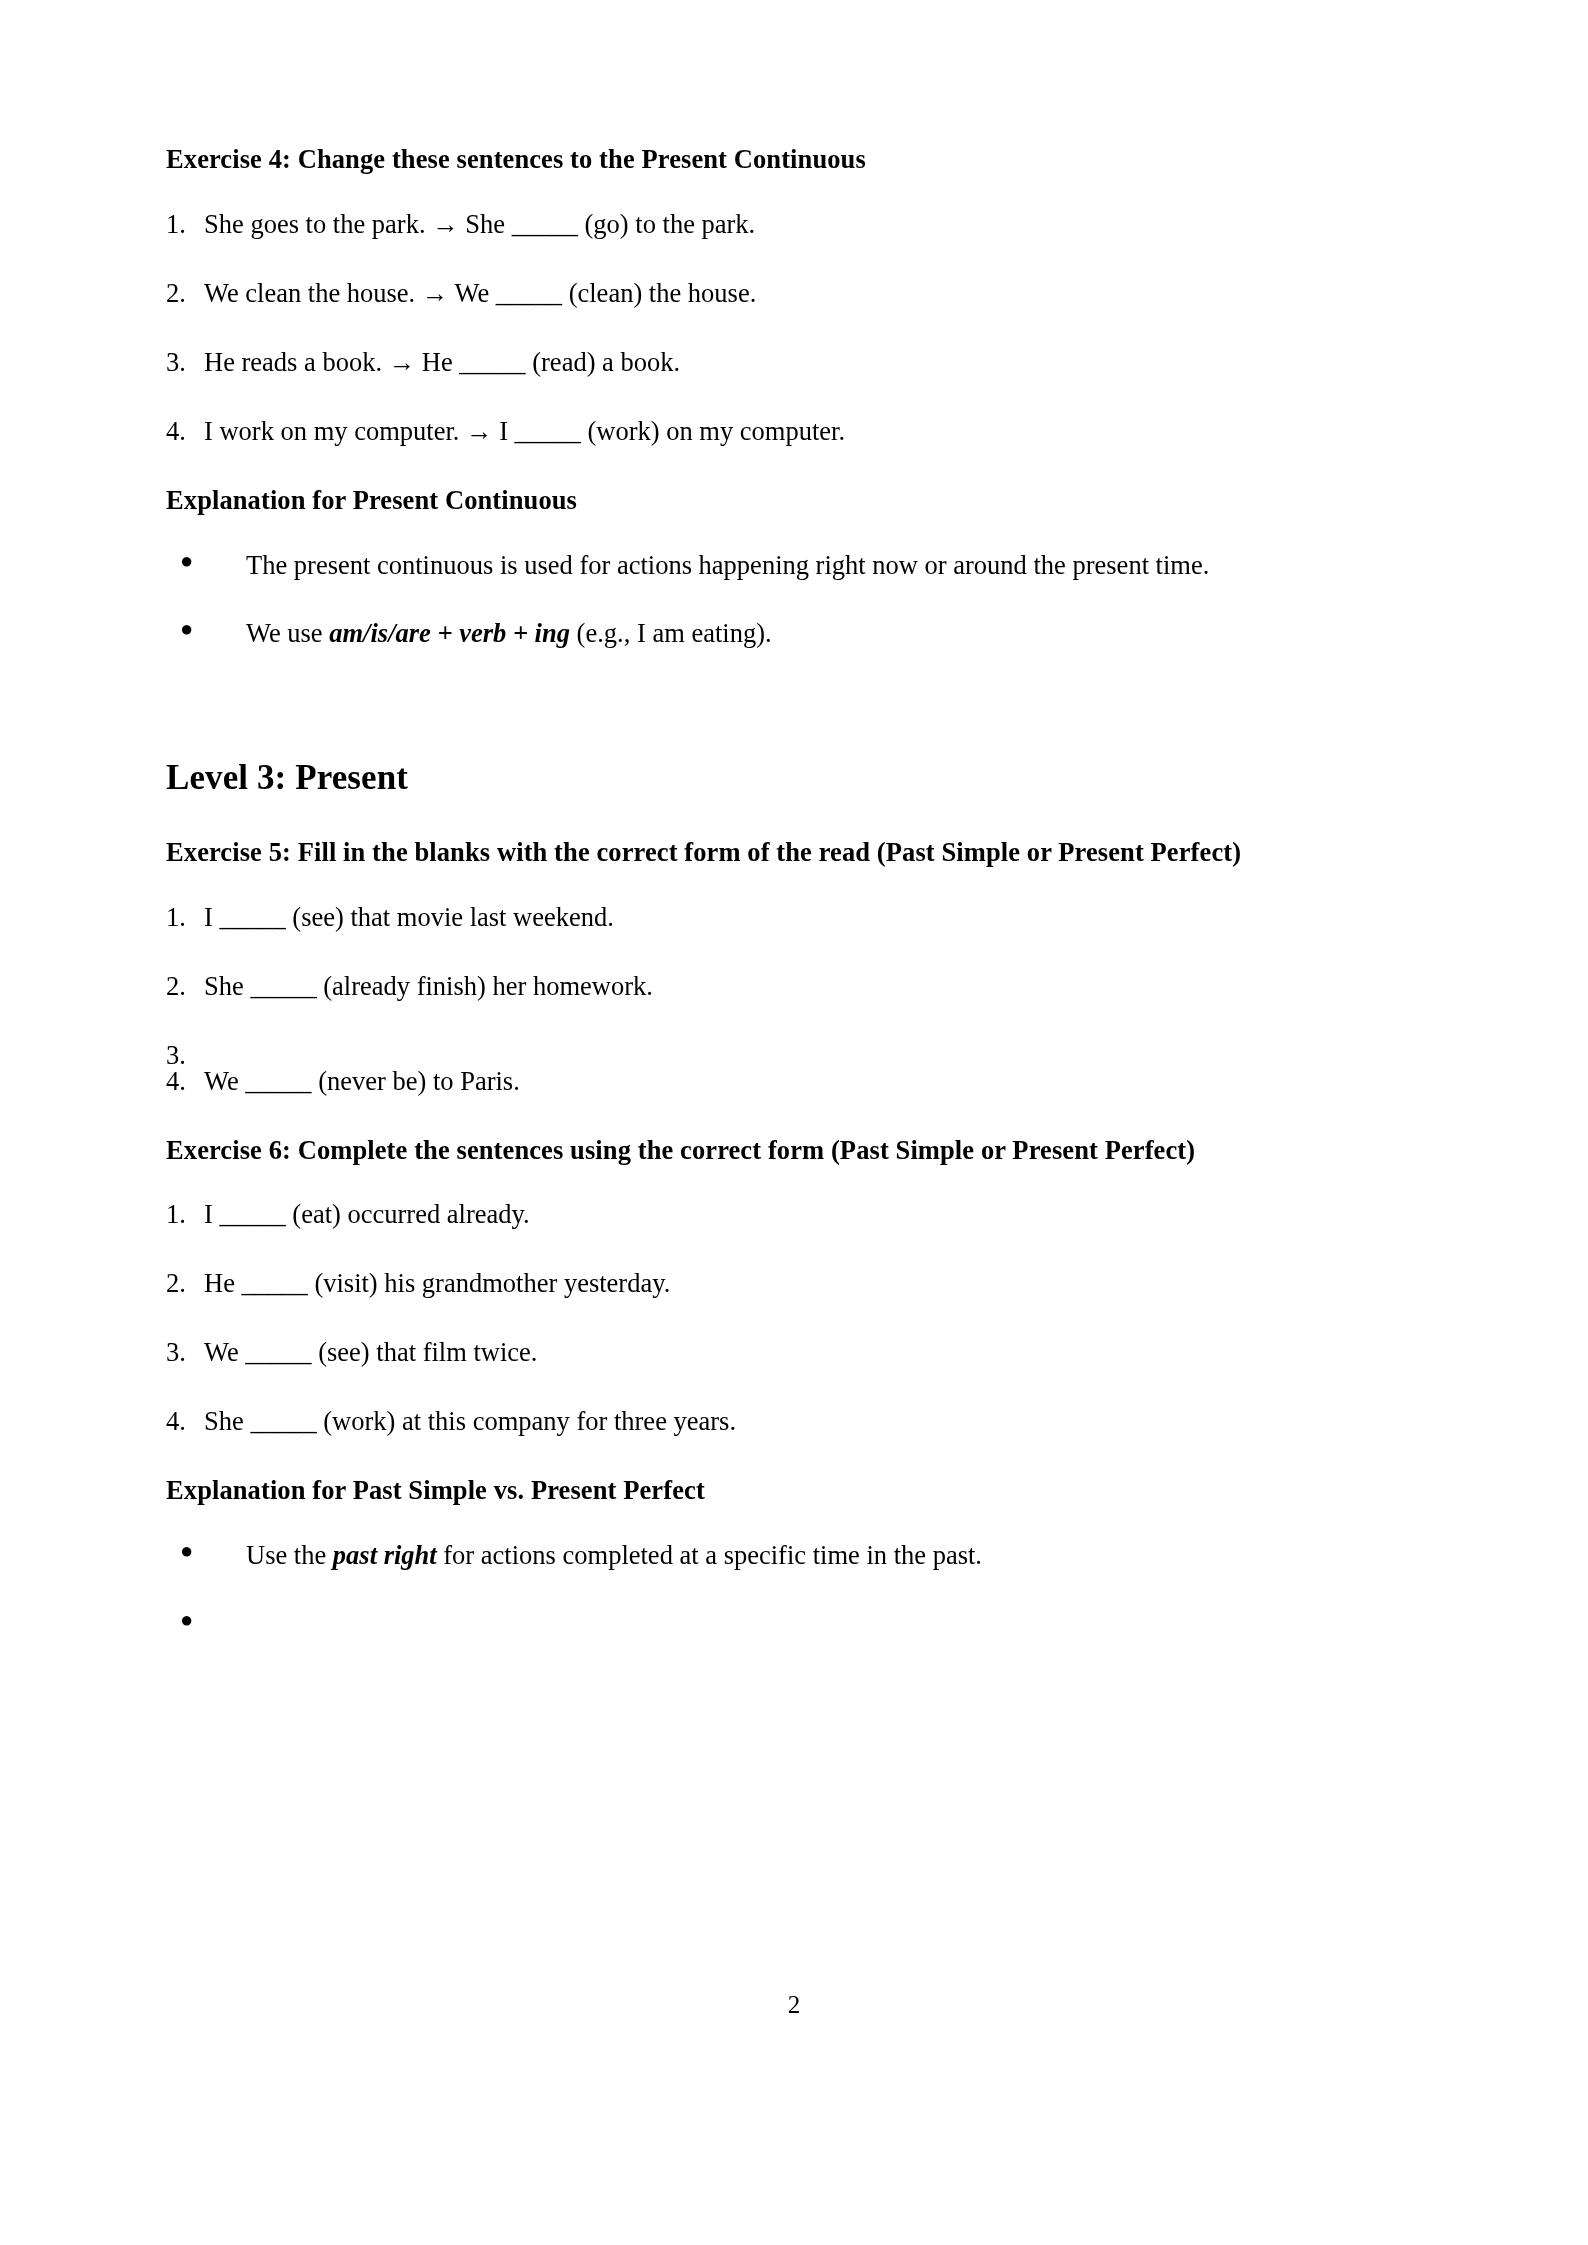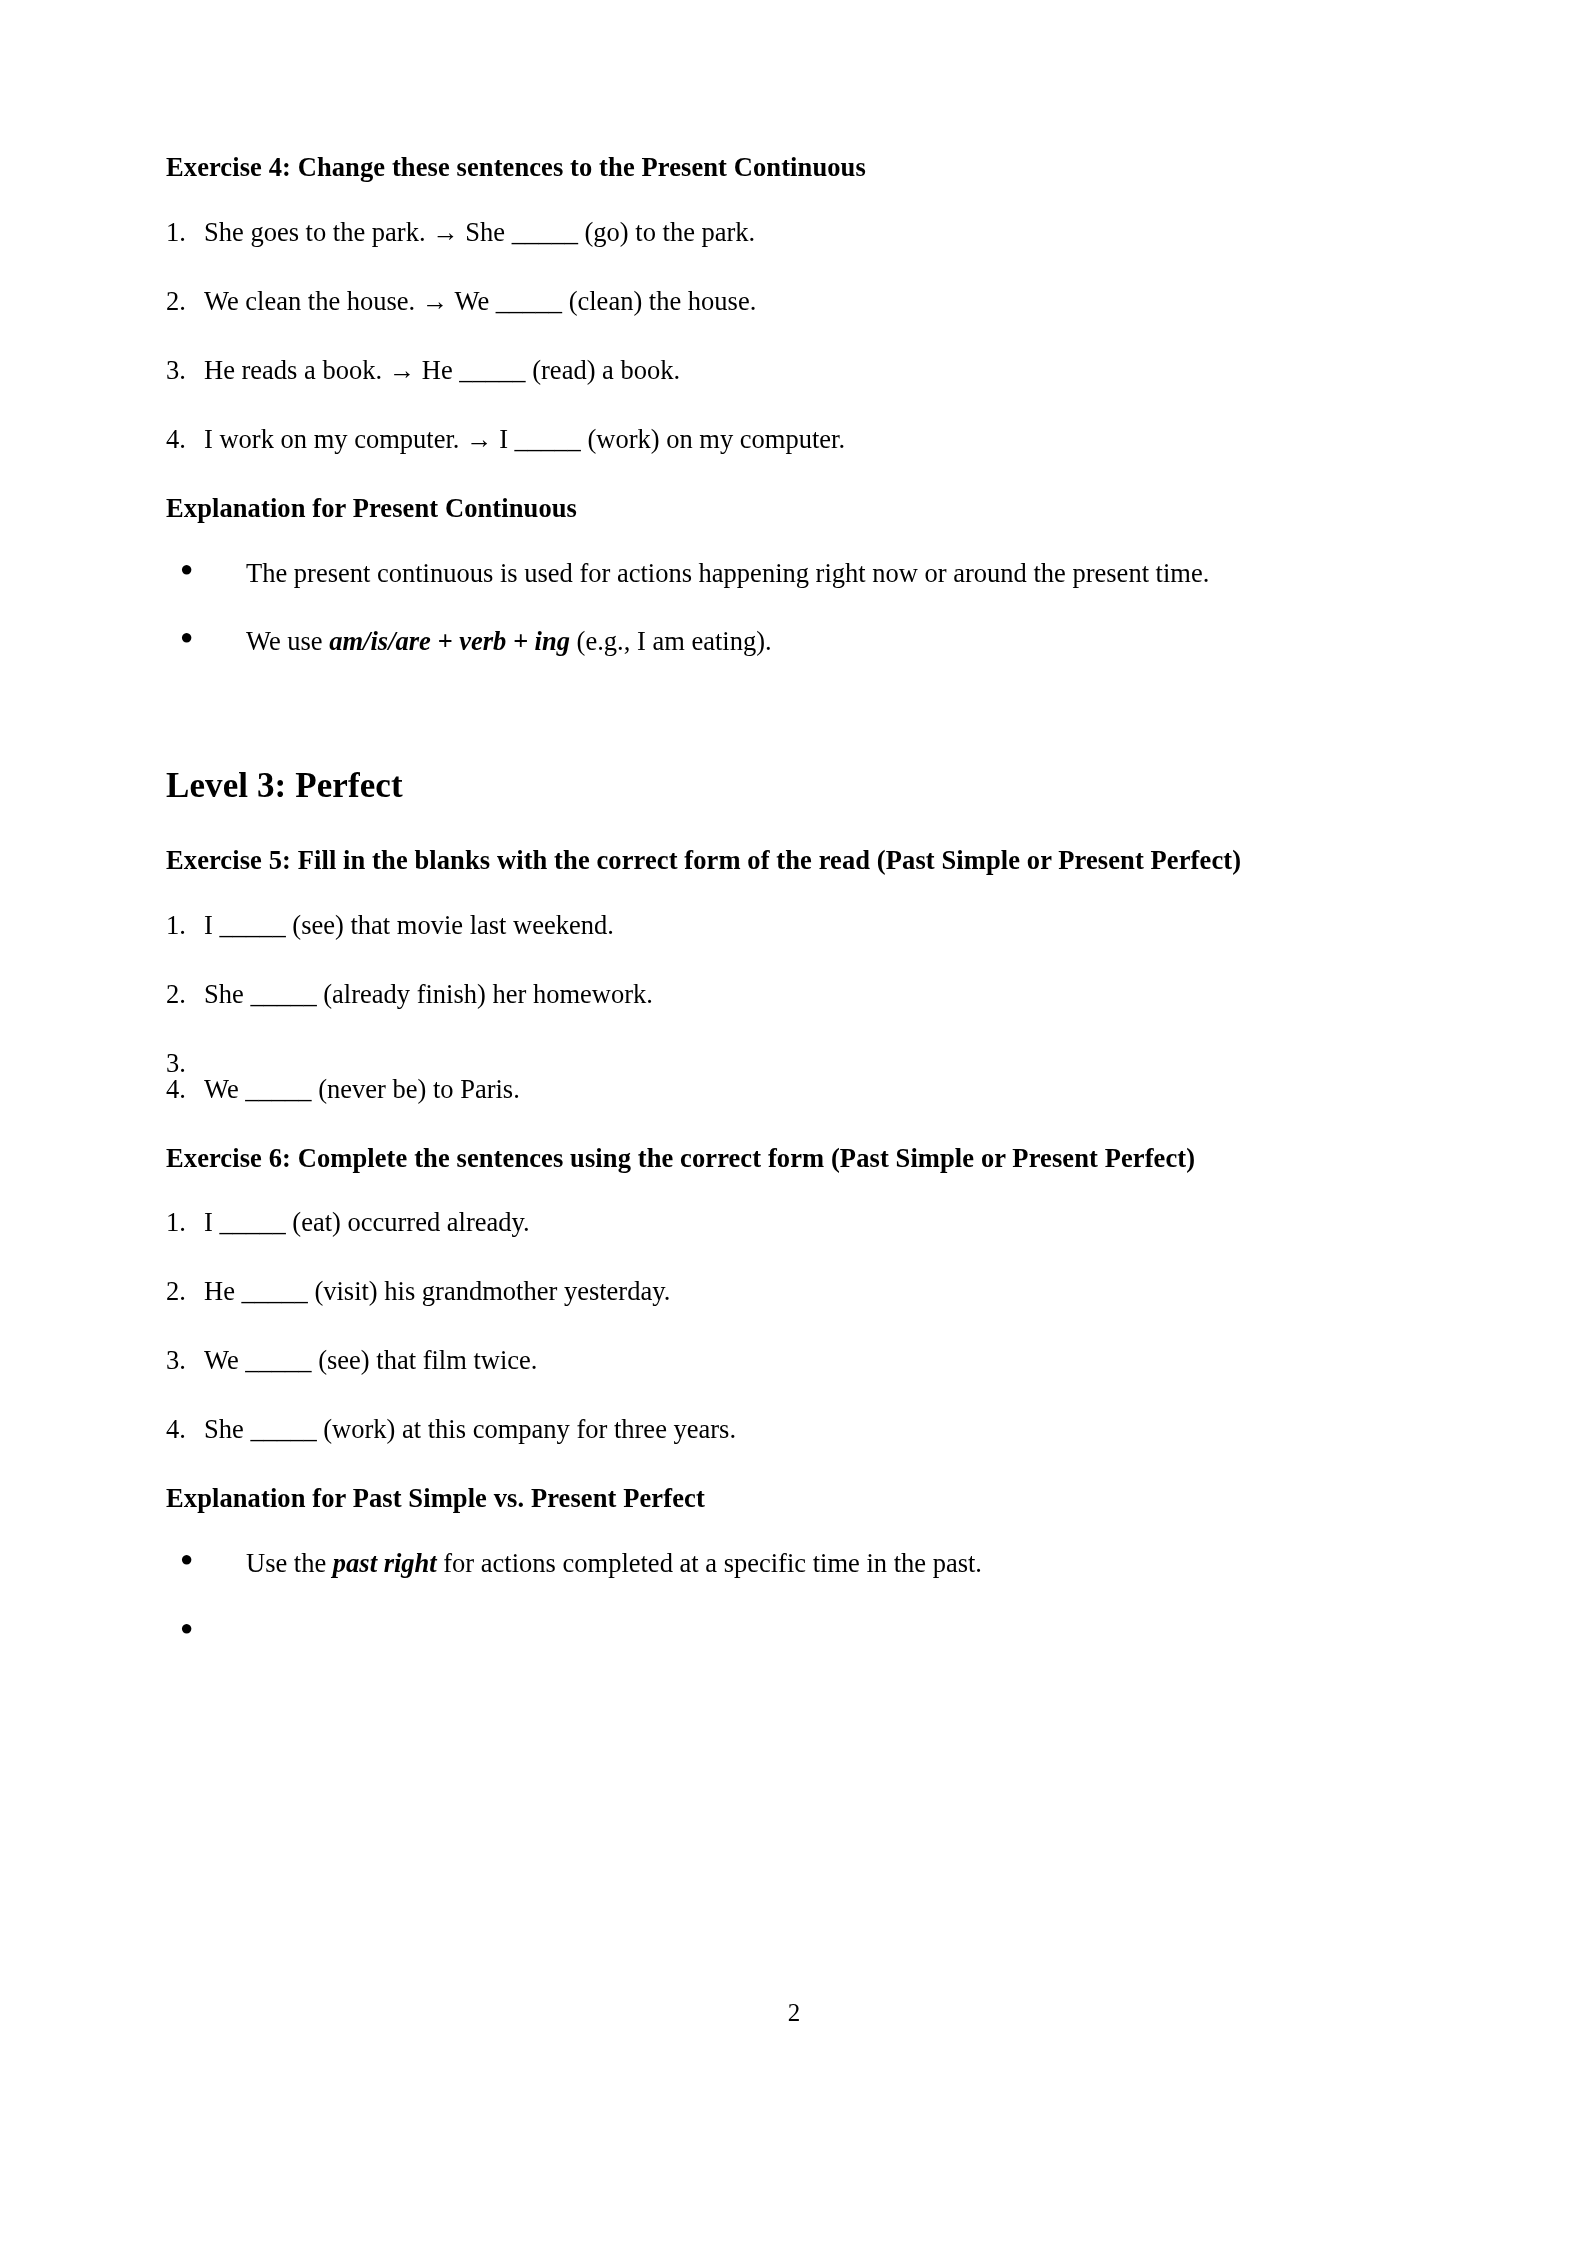--- a/index.html
+++ b/index.html
@@ -9,21 +9,21 @@
   }
   body {
     font-family: "Liberation Serif", "DejaVu Serif", serif;
     color: #000000;
   }
   .page {
     position: relative;
     width: 1588px;
     height: 2040px;
     background: #ffffff;
-    margin: 8px auto;
+    margin: 0 auto;
     overflow: hidden;
   }
   .content {
     position: absolute;
     left: 166px;
     top: 138px;
     width: 1256px;
   }
 
   
@@ -142,21 +142,21 @@
       </li>
       <div class="gap-m"></div>
       <li>
         <span class="dot">●</span>
         <span><span>We use </span><b>am/is/are + verb + ing</b><span> (e.g., I am eating).</span></span>
       </li>
     </ul>
 
     <div class="gap-l"></div>
 
-    <p class="section-heading">Level 3: Perfect</p>
+    <p class="section-heading">Level 3: Present</p>
 
     <div class="gap-xl"></div>
 
     <p class="ex-heading">Exercise 5: Fill in the blanks with the correct form of the read (Past Simple or Present Perfect)</p>
     <div class="gap-s"></div>
     <ol class="num-list">
       <li>
         <span class="num">1.</span>
         <span>I _____ (see) that movie last weekend.</span>
       </li>

